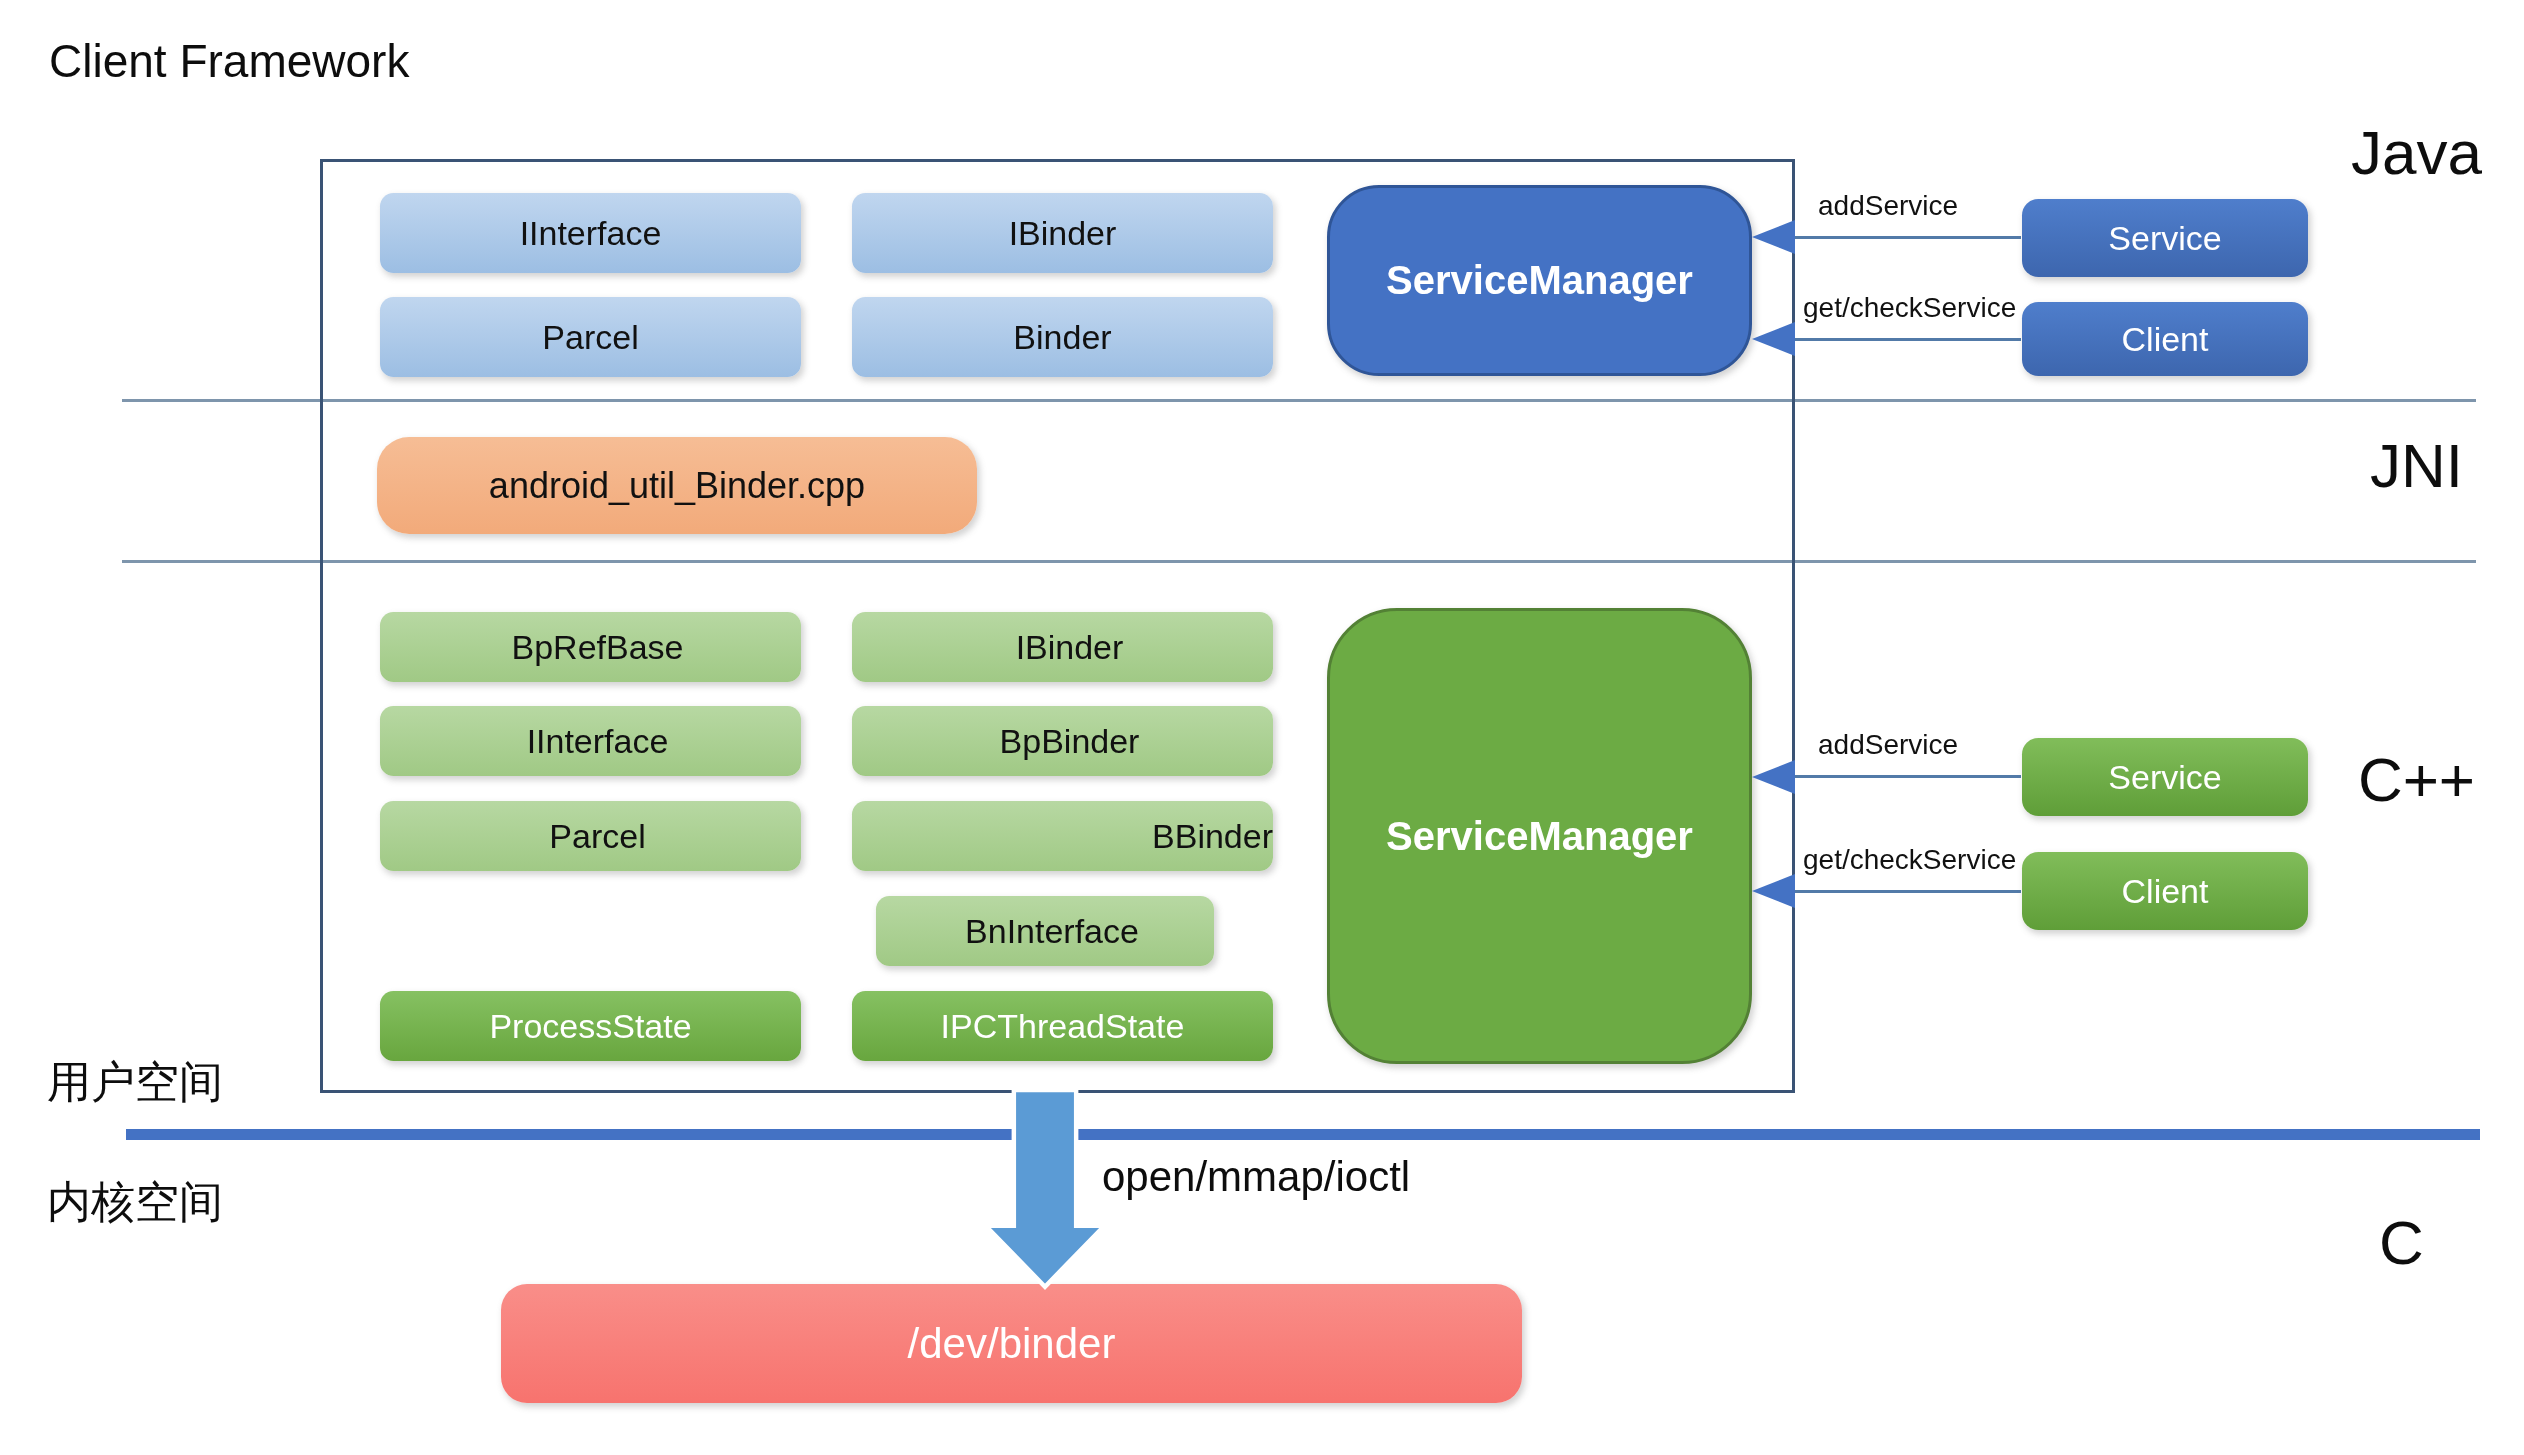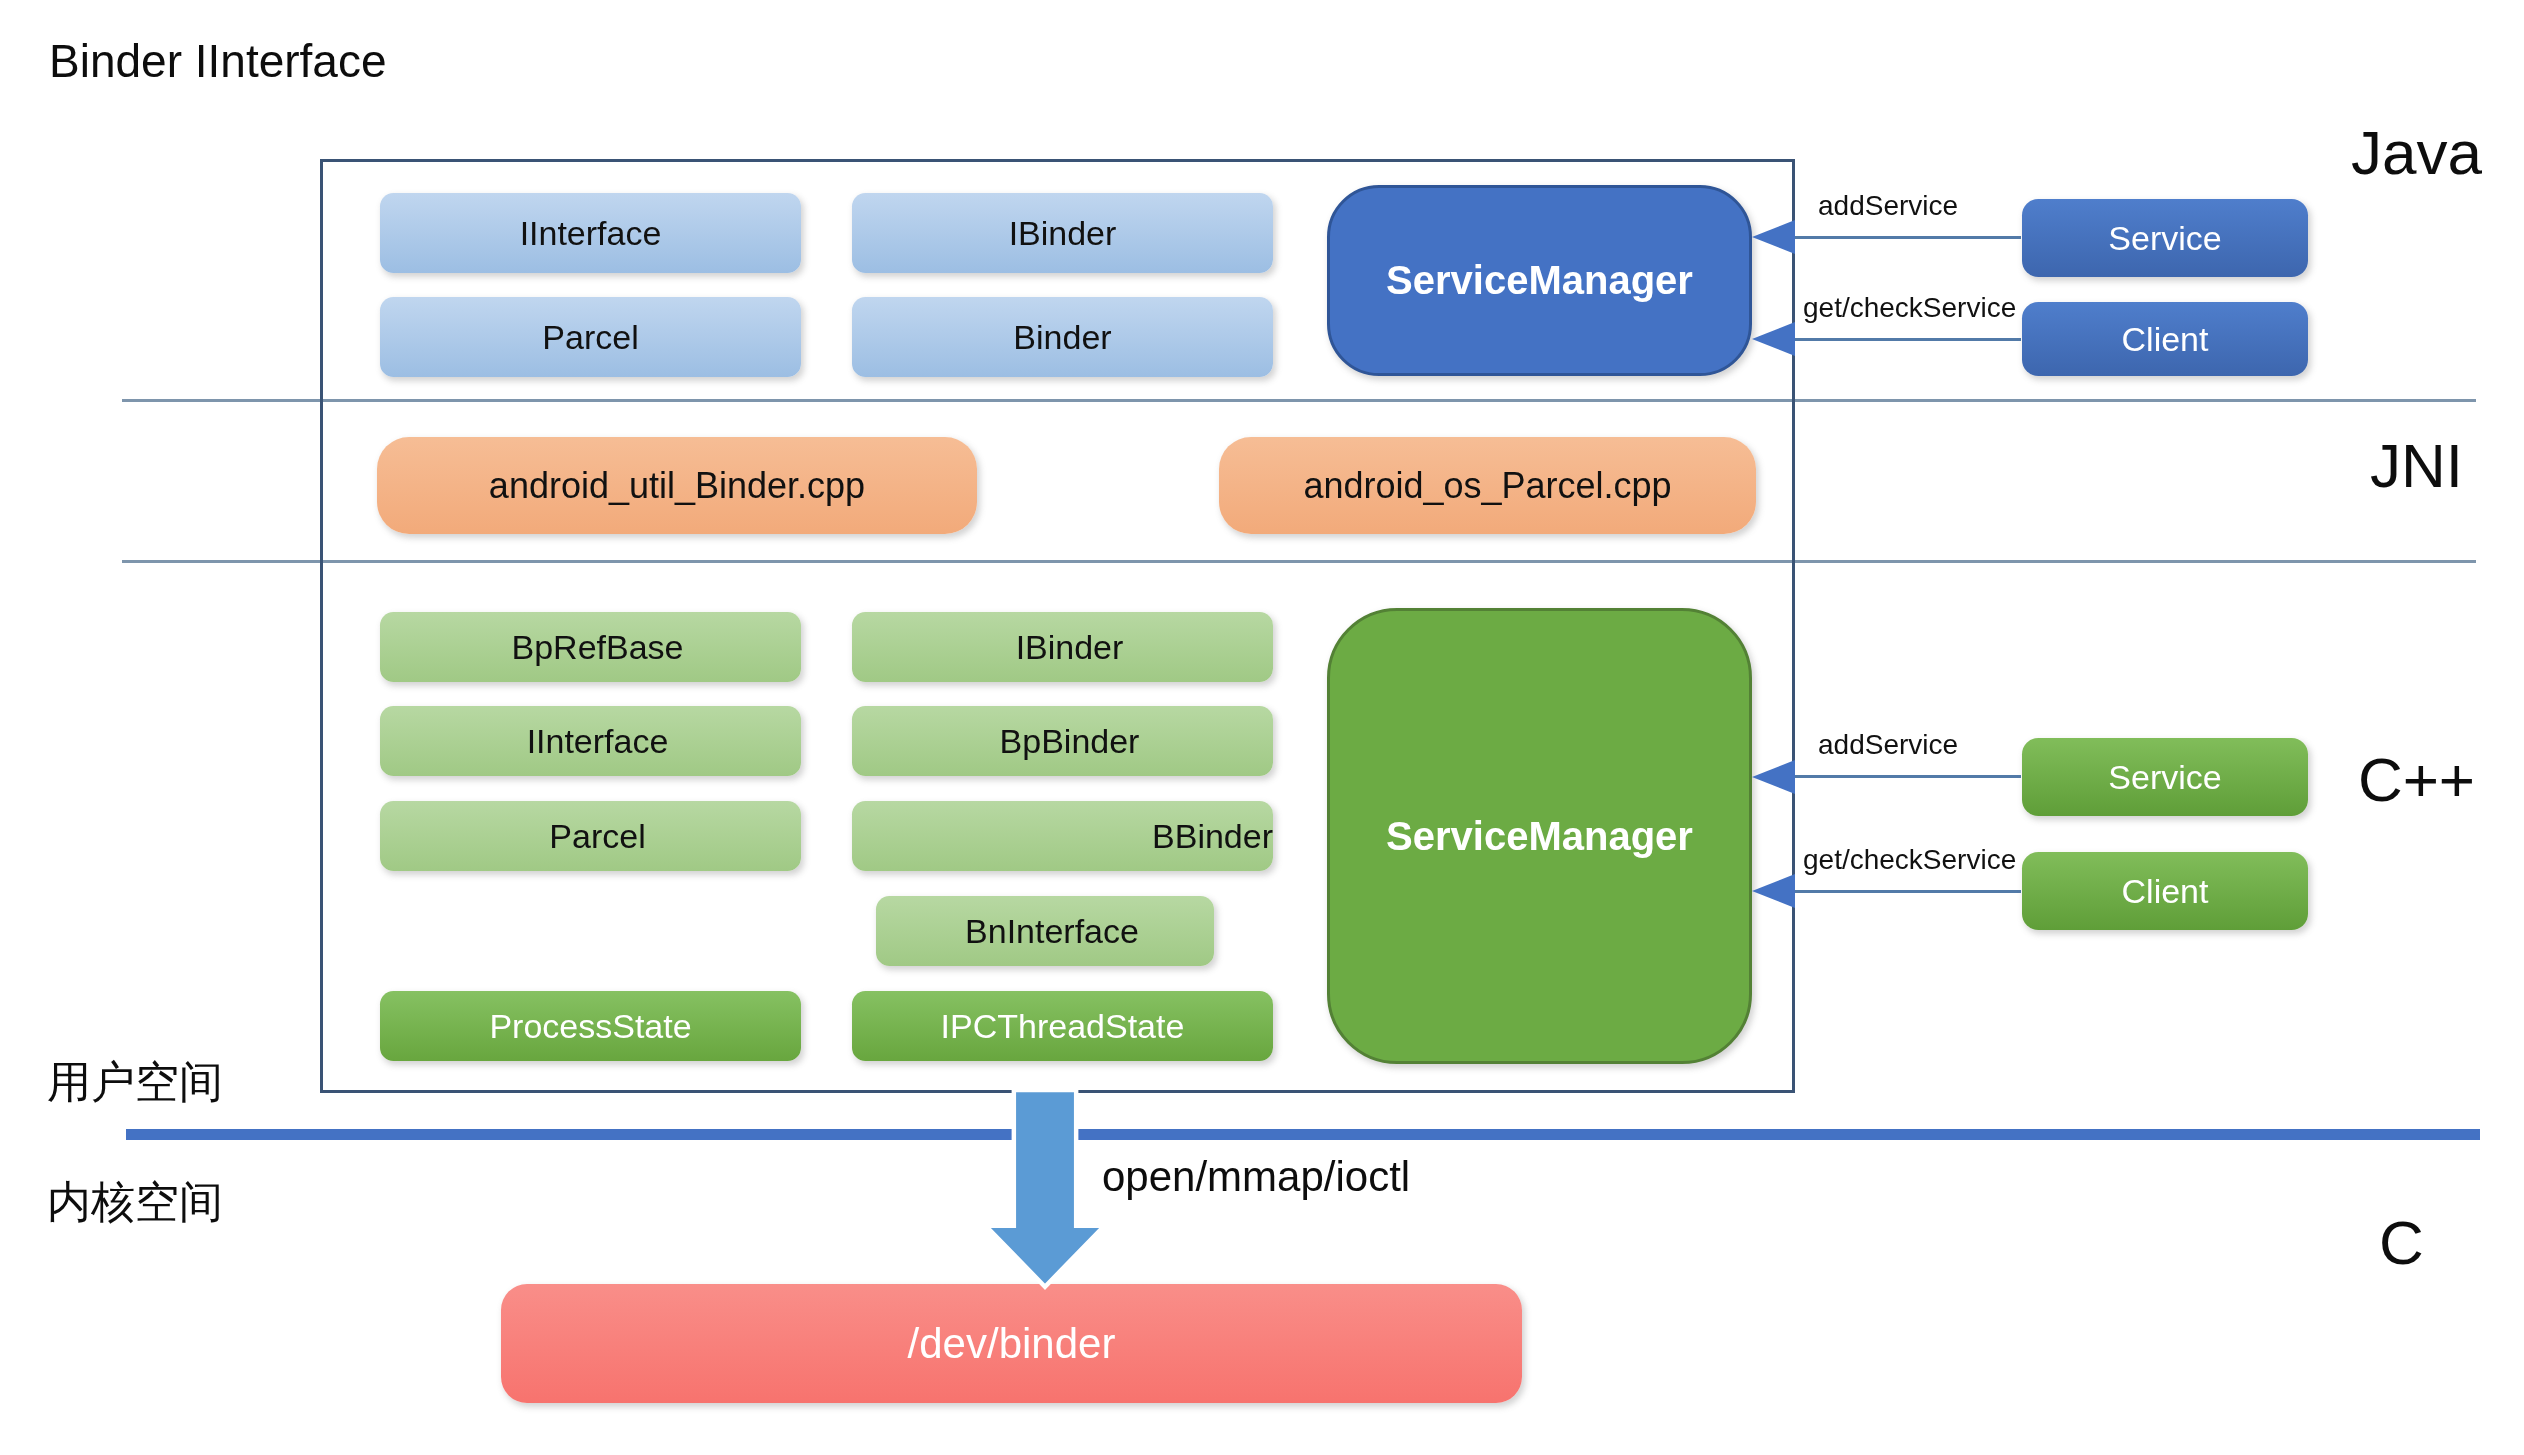--- a/index.html
+++ b/index.html
@@ -61,21 +61,21 @@
                 font-size: 62px; color: #0d0d0d; }
   .space-label { position: absolute; font-size: 44px; color: #0d0d0d; white-space: nowrap; }
   #page-title { position: absolute; left: 49px; top: 34px; font-size: 46px; color: #0d0d0d; }
   #syscall-label { position: absolute; left: 1102px; top: 1153px; font-size: 42px; color: #0d0d0d; }
 </style>
 </head>
 <body>
 
 <div id="page">
 
-  <div id="page-title">Binder IInterface</div>
+  <div id="page-title">Client Framework</div>
 
   <div class="hline-thin" style="left:122px; top:399px; width:2354px;"></div>
   <div class="hline-thin" style="left:122px; top:560px; width:2354px;"></div>
 
   <div class="container-frame"></div>
 
   <div class="box light-blue" style="left:380px; top:193px; width:421px; height:80px;">
     <span>IInterface</span>
   </div>
   <div class="box light-blue" style="left:852px; top:193px; width:421px; height:80px;">
@@ -102,23 +102,20 @@
 
   <div class="box blue-grad" style="left:2022px; top:199px; width:286px; height:78px;">
     <span>Service</span>
   </div>
   <div class="box blue-grad" style="left:2022px; top:302px; width:286px; height:74px;">
     <span>Client</span>
   </div>
 
   <div class="box orange-box" style="left:377px; top:437px; width:600px; height:97px;">
     <span>android_util_Binder.cpp</span>
-  </div>
-  <div class="box orange-box" style="left:1219px; top:437px; width:537px; height:97px;">
-    <span>android_os_Parcel.cpp</span>
   </div>
 
   <div class="box light-green" style="left:380px; top:612px; width:421px; height:70px;">
     <span>BpRefBase</span>
   </div>
   <div class="box light-green" style="left:852px; top:612px; width:421px; height:70px;">
     <span>IBinder</span>
   </div>
   <div class="box light-green" style="left:380px; top:706px; width:421px; height:70px;">
     <span>IInterface</span>

